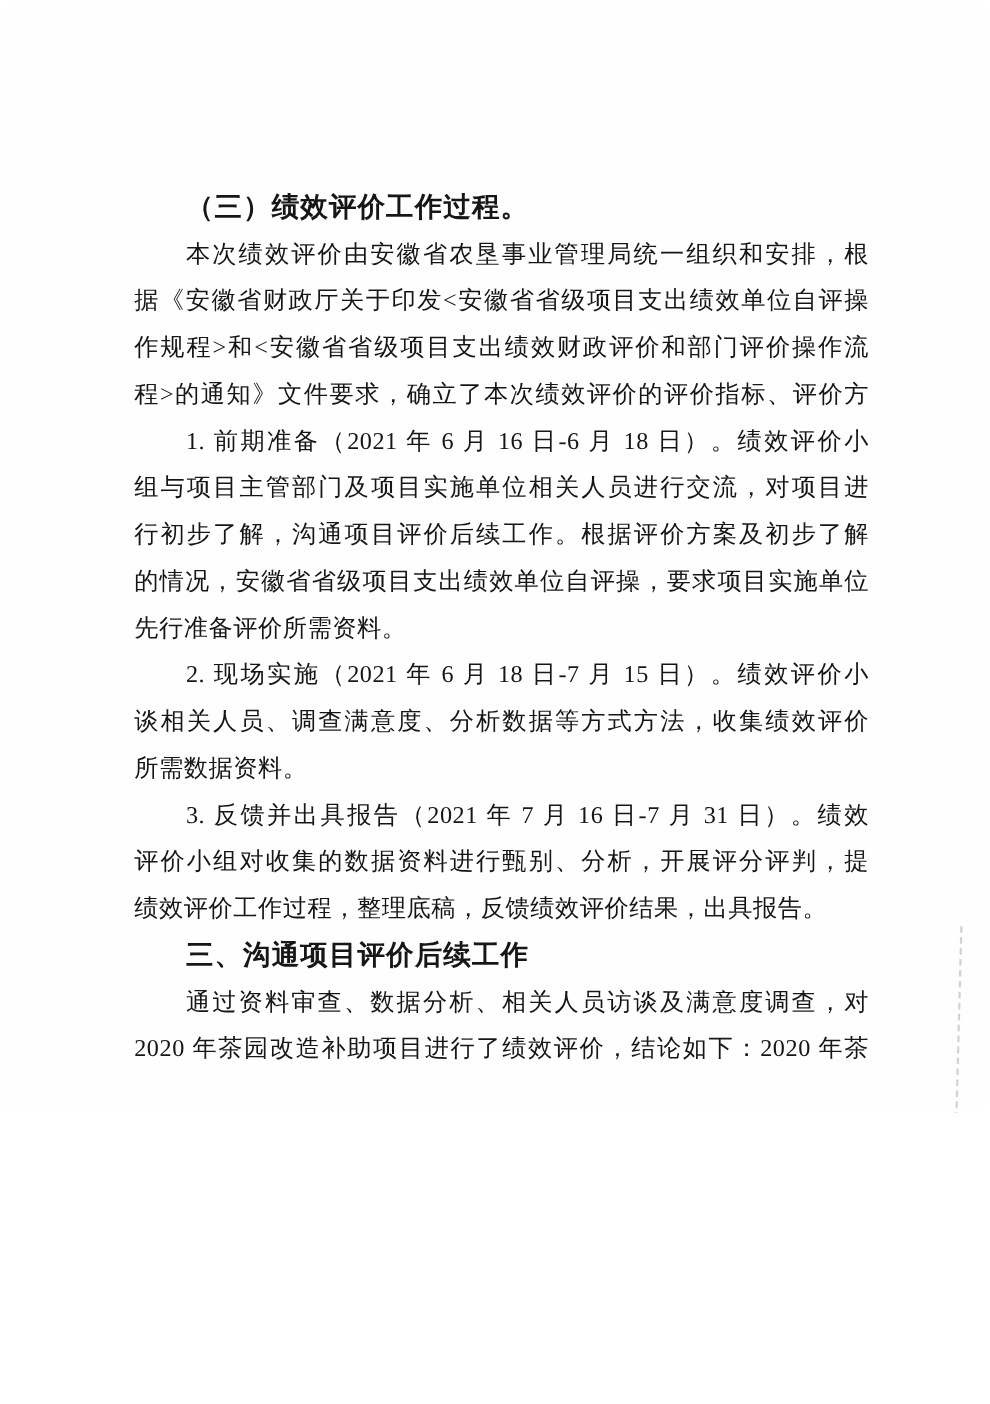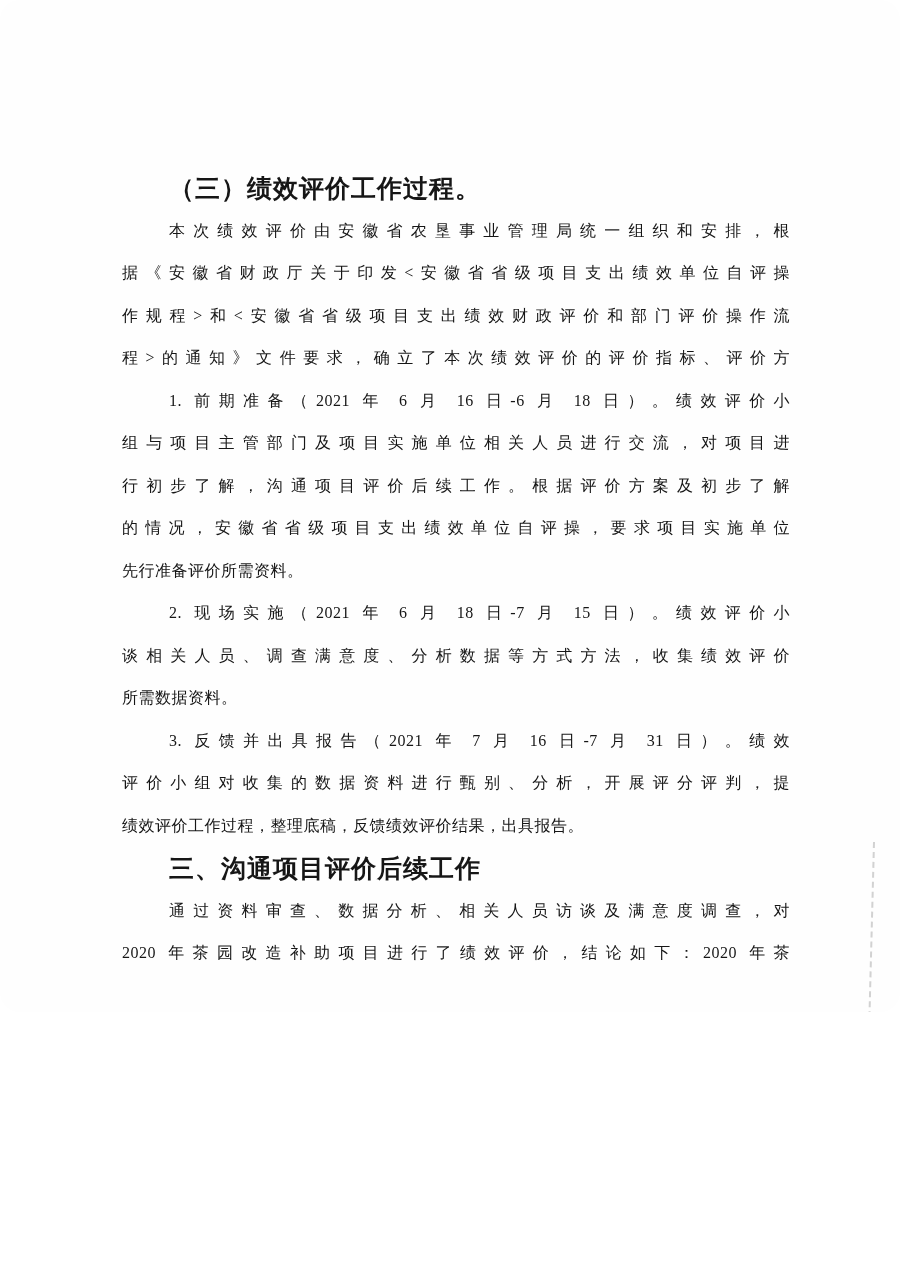--- a/index.html
+++ b/index.html
@@ -19,21 +19,21 @@
   }
   .content {
     position: absolute;
     left: 122px;
     top: 167px;
     width: 668px;
   }
   .line {
     height: 42.5px;
     line-height: 42.5px;
-    font-size: 16px;
+    font-size: 22px;
     letter-spacing: 0.5px;
     text-align: justify;
     white-space: normal;
     overflow: visible;
   }
   .line.j { text-align-last: justify; }
   .line.l { text-align-last: left; }
   .line.ind { padding-left: 47px; }
   .line.h {
     font-weight: 700;

